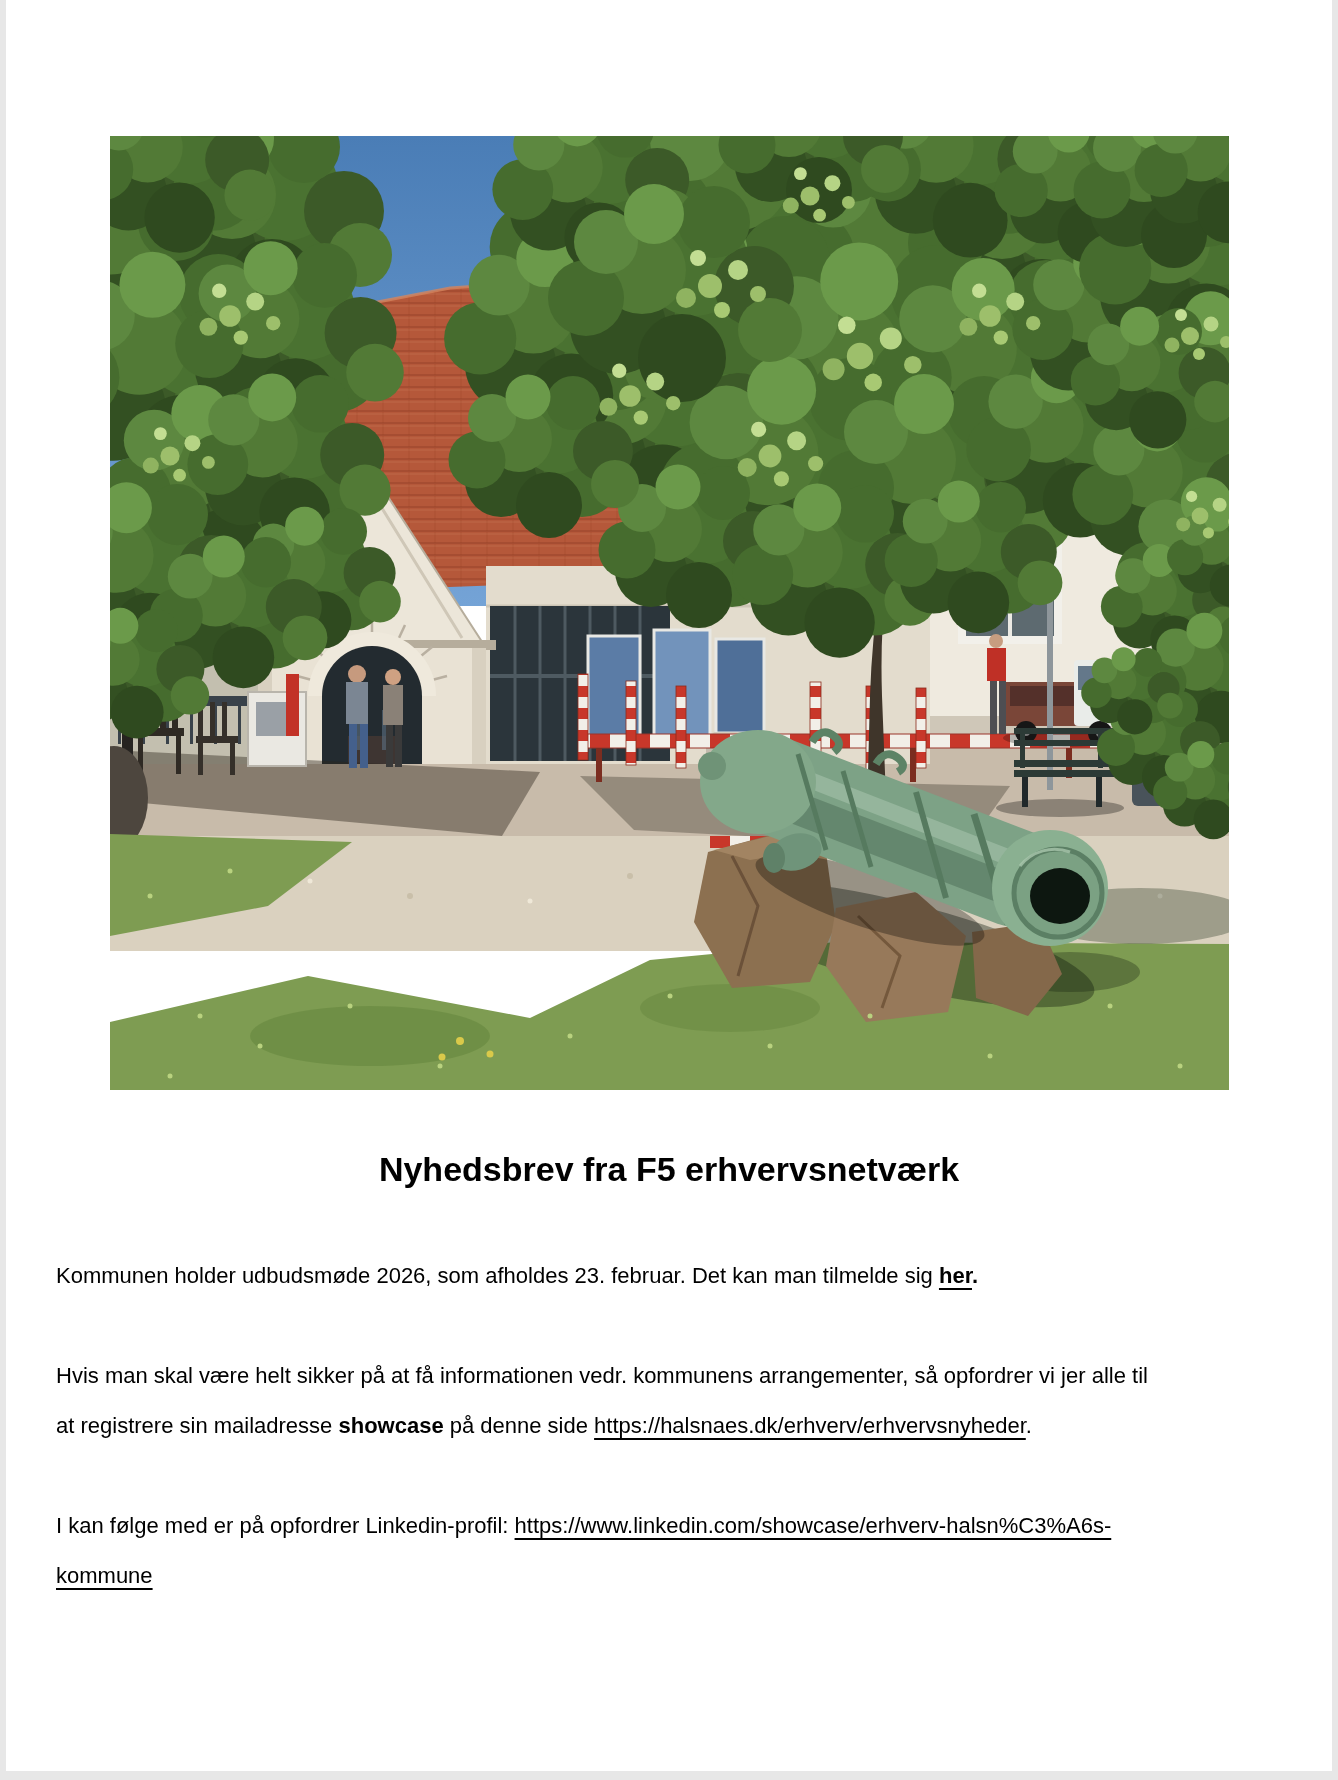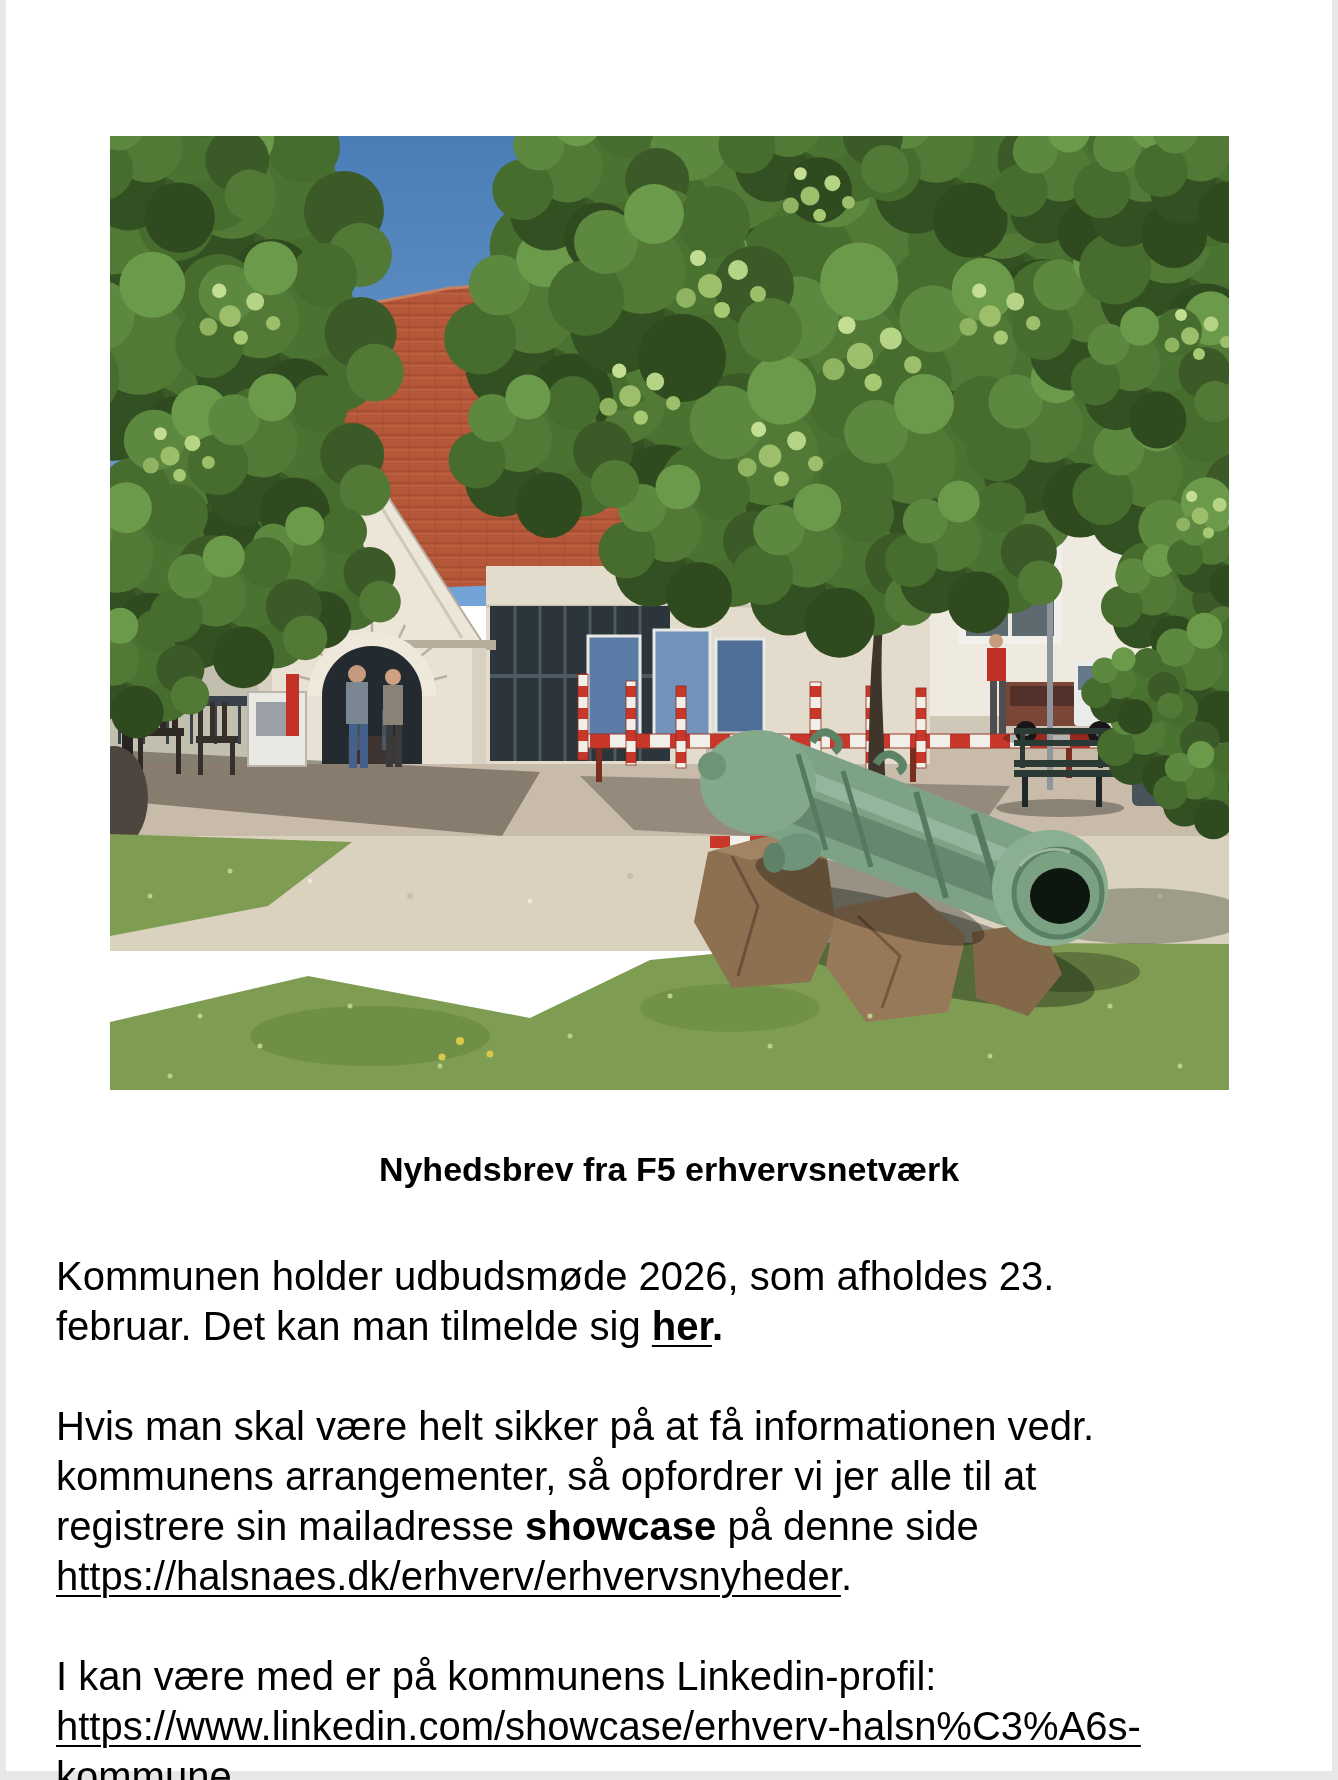--- a/index.html
+++ b/index.html
@@ -14,21 +14,21 @@
     background:#ffffff;
   }
   .hero{width:1119px;margin:0 auto;padding-top:136px;}
   .hero svg{display:block;}
   h1.title{
     margin:60px 16px 0;text-align:center;
     font-size:34px;line-height:39px;font-weight:700;color:#000;
   }
   .content{padding-left:50px;}
   .content p{
-    width:1100px;font-size:40px;line-height:50px;margin:50px 0 0;color:#000;
+    width:1100px;font-size:22px;line-height:50px;margin:50px 0 0;color:#000;
   }
   .content p.first{margin-top:62px;}
   .lnk{
     color:#000;text-decoration:underline;
     text-decoration-thickness:2px;text-underline-offset:5px;cursor:pointer;
   }
   .b{font-weight:700;}
 </style>
 </head>
 <body>
@@ -376,16 +376,16 @@
     </svg>
   </div>
 
   <h1 class="title">Nyhedsbrev fra F5 erhvervsnetværk</h1>
 
   <div class="content">
     <p class="first"><span>Kommunen holder udbudsmøde 2026, som afholdes 23. februar. Det kan man tilmelde sig </span><a class="lnk b">her</a><span class="b">.</span></p>
 
     <p><span>Hvis man skal være helt sikker på at få informationen vedr. kommunens arrangementer, så opfordrer vi jer alle til at registrere sin mailadresse </span><span class="b">showcase</span><span> på denne side </span><a class="lnk">https://halsnaes.dk/erhverv/erhvervsnyheder</a><span>.</span></p>
 
-    <p><span>I kan være med er på kommunens Linkedin-profil: </span><a class="lnk">https://www.linkedin.com/showcase/erhverv-halsn%C3%A6s-kommune</a></p>
+    <p><span>I kan følge med er på opfordrer Linkedin-profil: </span><a class="lnk">https://www.linkedin.com/showcase/erhverv-halsn%C3%A6s-kommune</a></p>
   </div>
 
 </div>
 
 </body></html>

